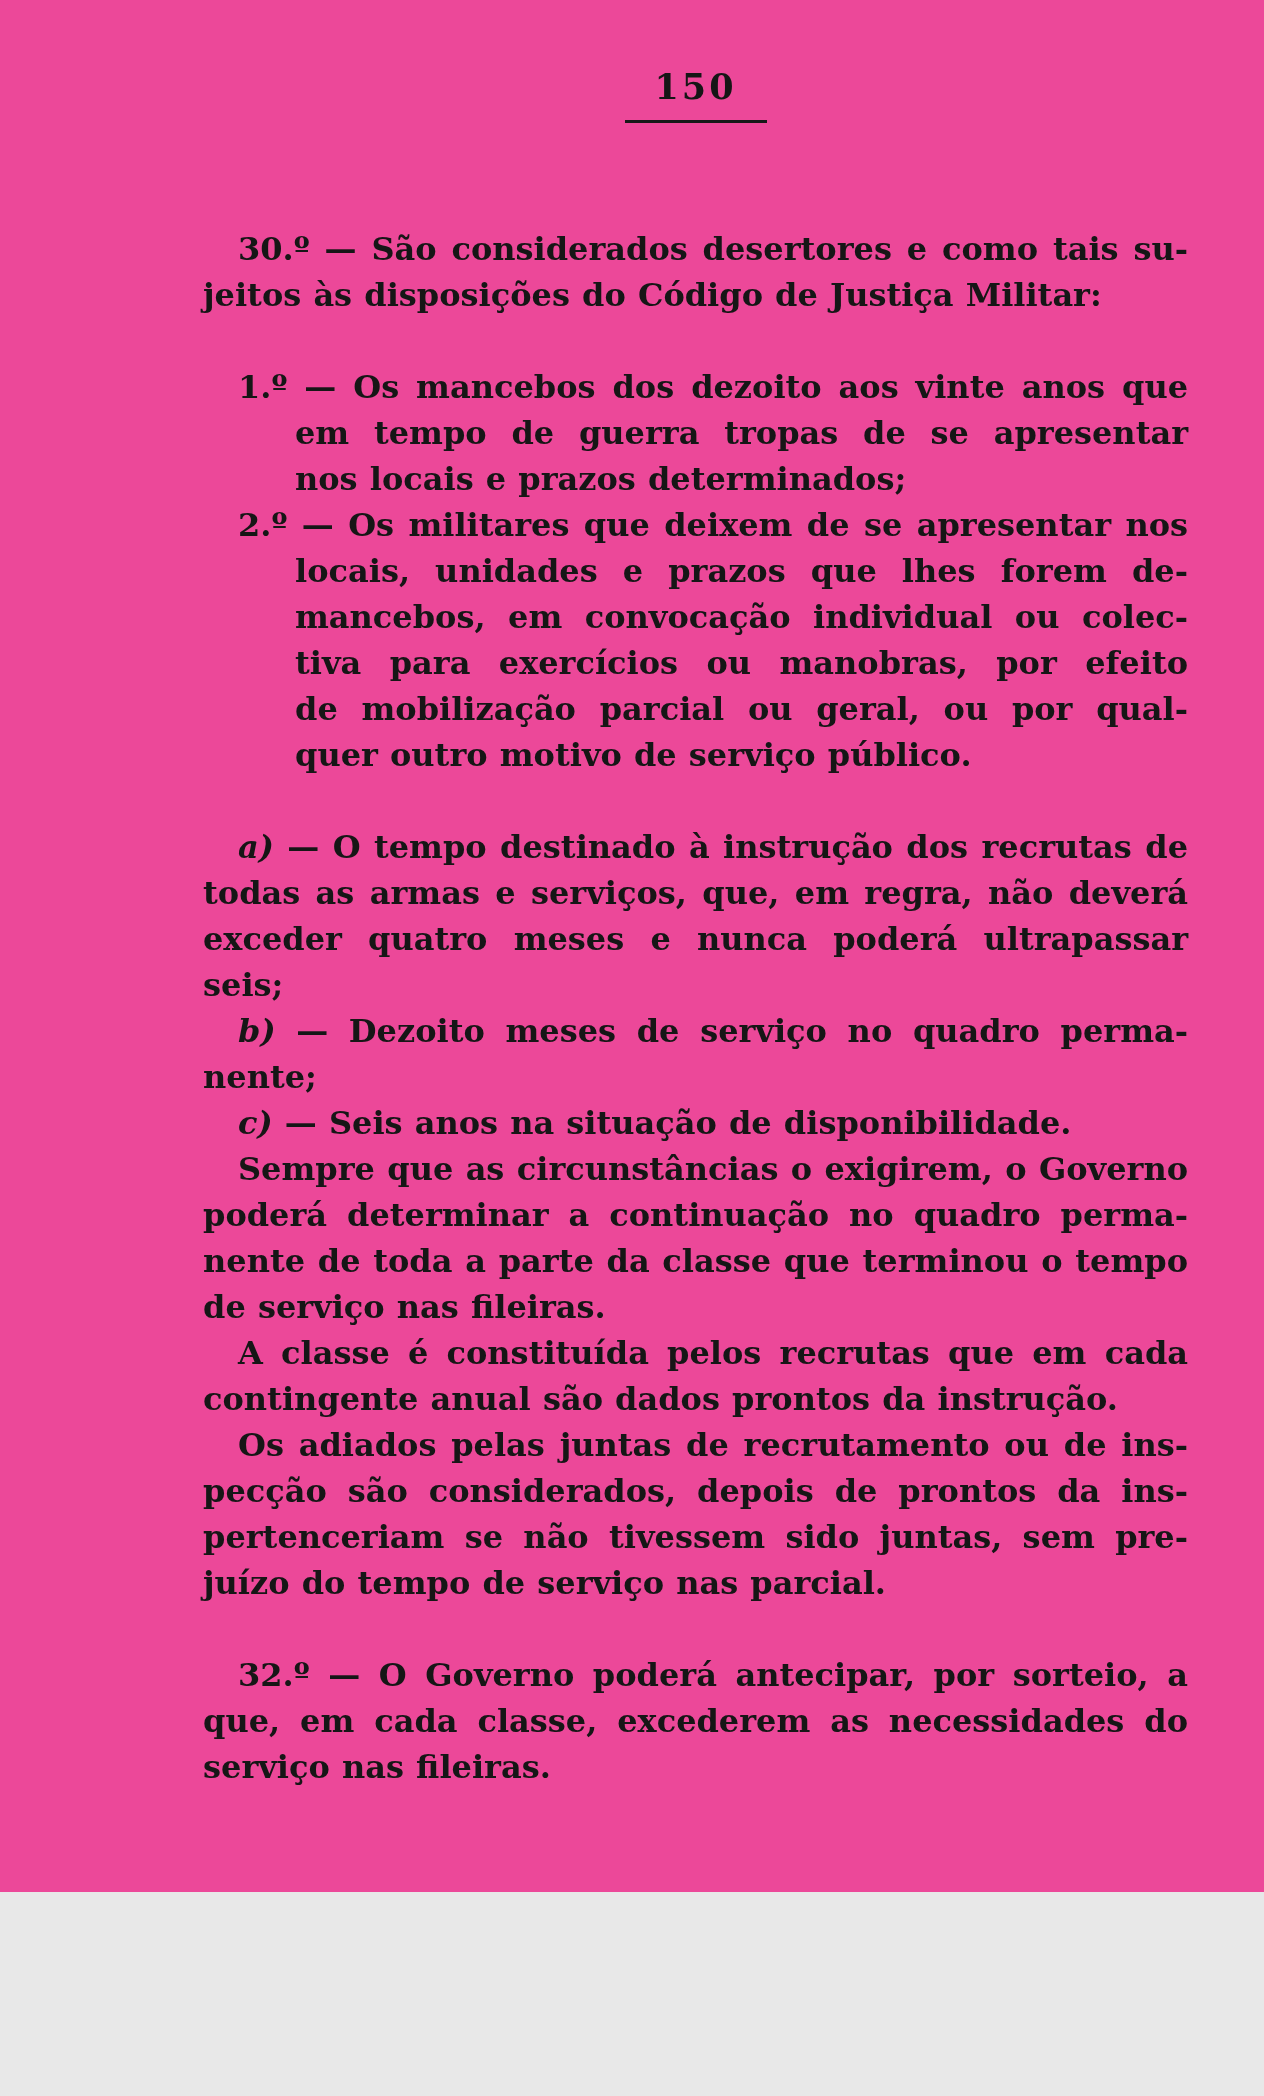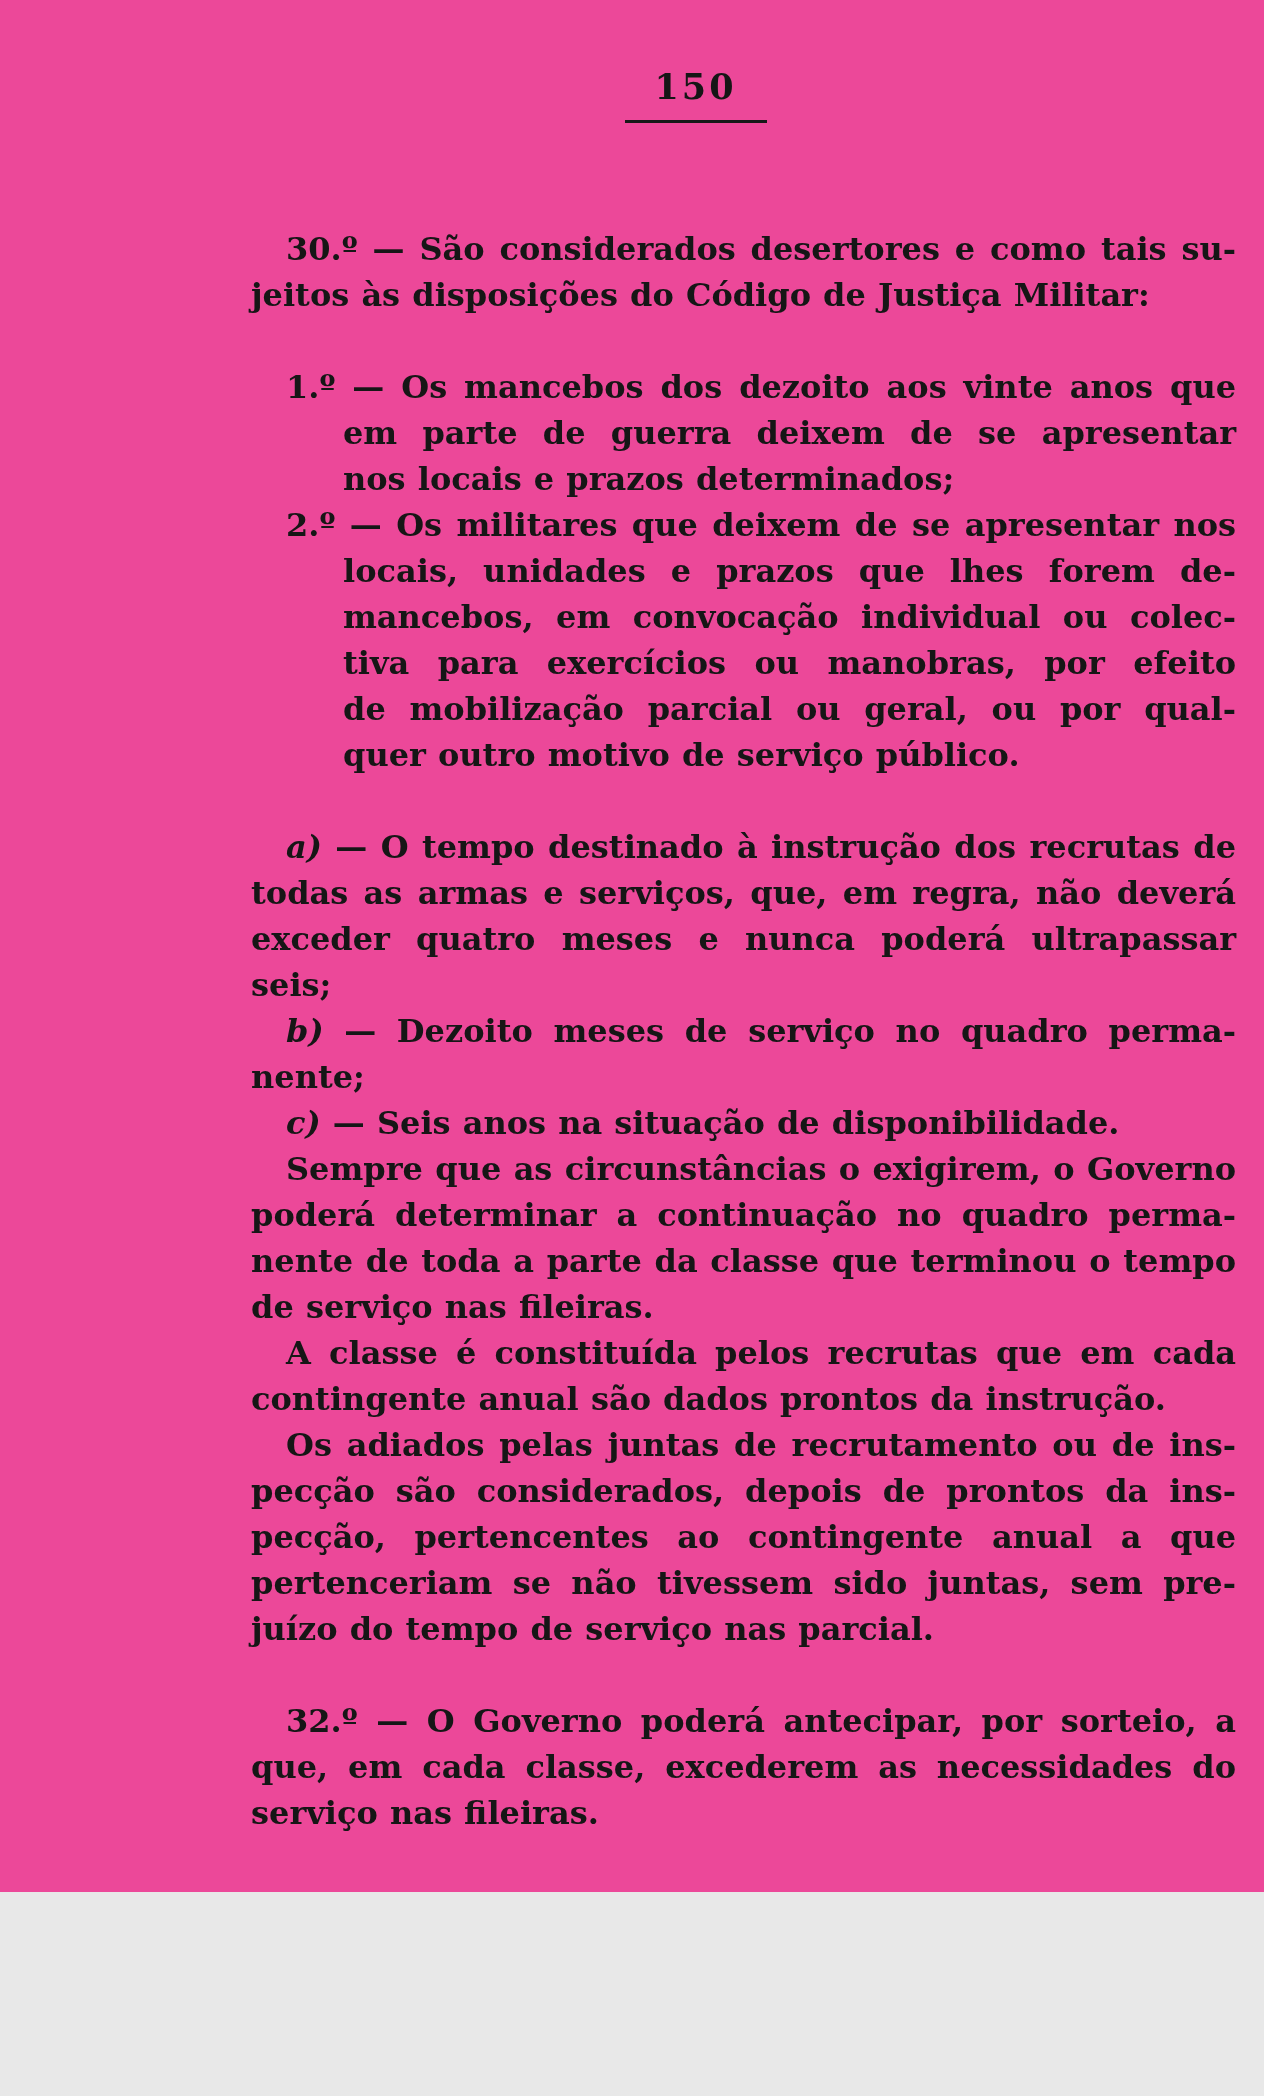--- a/index.html
+++ b/index.html
@@ -37,21 +37,20 @@
   }
   .text-block {
     position: absolute;
     left: 203px;
     top: 226px;
     width: 985px;
     font-size: 32px;
     font-weight: bold;
     line-height: 46px;
     word-spacing: 1px;
-    margin-left: 48px;
   }
   .para { text-align: left; }
   .para.gap { margin-top: 46px; }
   .para.indent .line:first-child { text-indent: 35px; }
   .para.hang { padding-left: 92px; }
   .para.hang .line:first-child { text-indent: -57px; }
   .line { min-height: 46px; }
   .line.just {
     text-align: justify;
     text-align-last: justify;
@@ -68,21 +67,21 @@
     <span class="page-number">150</span>
     <div class="header-rule"></div>
   </div>
   <div class="text-block">
       <div class="para indent">
         <div class="line just">30.º — São considerados desertores e como tais su-</div>
         <div class="line last">jeitos às disposições do Código de Justiça Militar:</div>
       </div>
       <div class="para hang gap">
         <div class="line just">1.º — Os mancebos dos dezoito aos vinte anos que</div>
-        <div class="line just">em parte de guerra deixem de se apresentar</div>
+        <div class="line just">em tempo de guerra tropas de se apresentar</div>
         <div class="line last">nos locais e prazos determinados;</div>
       </div>
       <div class="para hang">
         <div class="line just">2.º — Os militares que deixem de se apresentar nos</div>
         <div class="line just">locais, unidades e prazos que lhes forem de-</div>
         <div class="line just">mancebos, em convocação individual ou colec-</div>
         <div class="line just">tiva para exercícios ou manobras, por efeito</div>
         <div class="line just">de mobilização parcial ou geral, ou por qual-</div>
         <div class="line last">quer outro motivo de serviço público.</div>
       </div>
@@ -105,21 +104,20 @@
         <div class="line just">nente de toda a parte da classe que terminou o tempo</div>
         <div class="line last">de serviço nas fileiras.</div>
       </div>
       <div class="para indent">
         <div class="line just">A classe é constituída pelos recrutas que em cada</div>
         <div class="line last">contingente anual são dados prontos da instrução.</div>
       </div>
       <div class="para indent">
         <div class="line just">Os adiados pelas juntas de recrutamento ou de ins-</div>
         <div class="line just">pecção são considerados, depois de prontos da ins-</div>
-        <div class="line just">pecção, pertencentes ao contingente anual a que</div>
         <div class="line just">pertenceriam se não tivessem sido juntas, sem pre-</div>
         <div class="line last">juízo do tempo de serviço nas parcial.</div>
       </div>
       <div class="para indent gap">
         <div class="line just">32.º — O Governo poderá antecipar, por sorteio, a</div>
         <div class="line just">que, em cada classe, excederem as necessidades do</div>
         <div class="line last">serviço nas fileiras.</div>
       </div>
     </div>
 </div>

